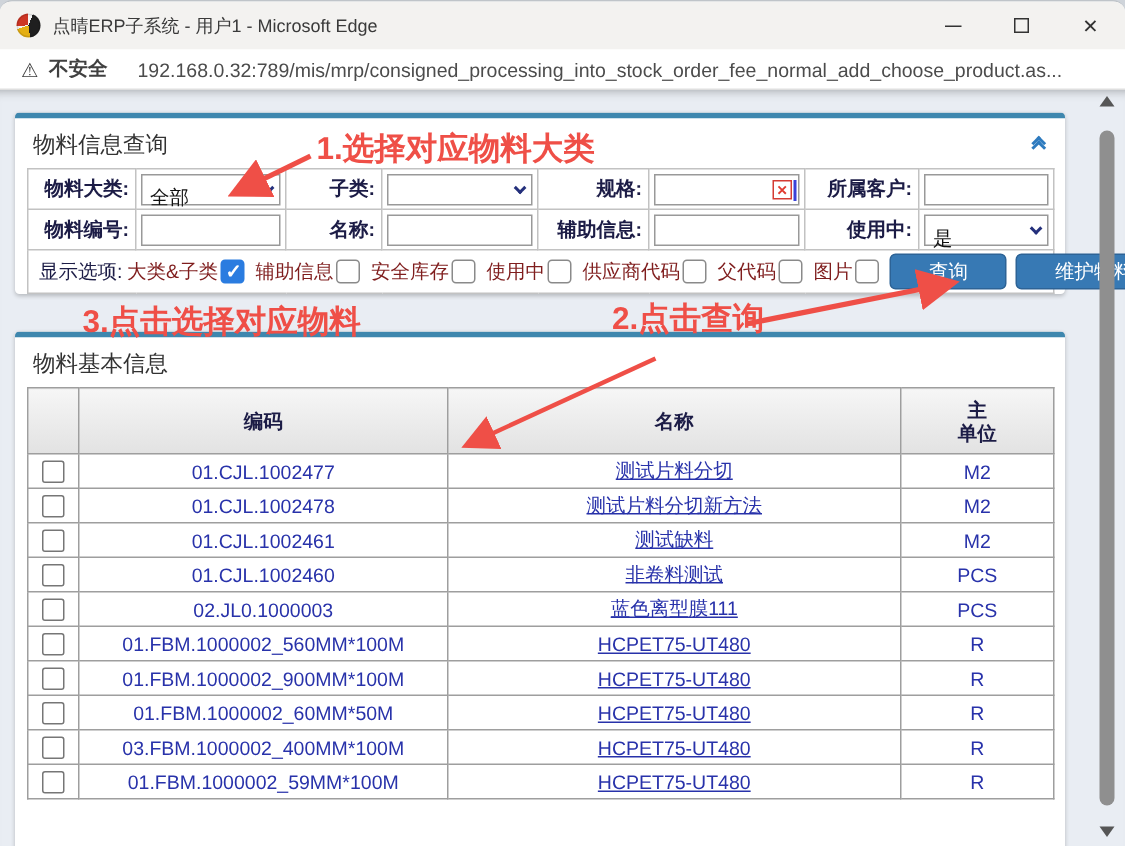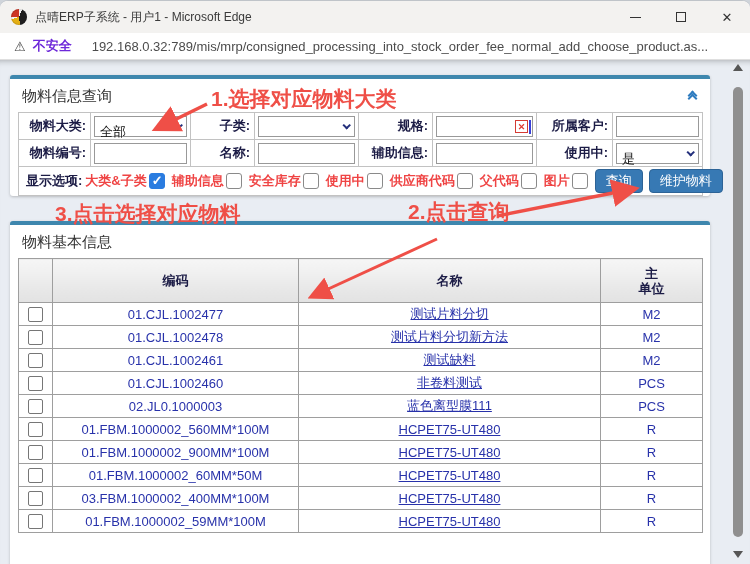--- a/index.html
+++ b/index.html
@@ -20,21 +20,21 @@
   .wtitle { font-size:12px; color:#3a3a3a; white-space:nowrap; }
   .wcontrols { margin-left:auto; display:flex; height:100%; }
   .ctrl { width:46px; display:flex; align-items:center; justify-content:center; color:#333; font-size:13px; }
   .min-glyph { width:11px; height:1px; background:#333; display:block; }
   .max-glyph { width:10px; height:10px; border:1.2px solid #333; display:block; }
 
   
   .addressbar { flex:0 0 27px; background:#fff; border-bottom:1px solid #dfdfdf;
     display:flex; align-items:center; font-size:13px; }
   .warn { margin:0 7px 0 14px; color:#3c3c3c; font-size:13px; }
-  .sec-label { font-weight:700; color:#6d28d9; margin-right:20px; }
+  .sec-label { font-weight:700; color:#404040; margin-right:20px; }
   .url { color:#4c4c4c; white-space:nowrap; }
 
   
   .page { position:relative; flex:1; background:#e9edf3; overflow:hidden;
     box-shadow:inset 0 7px 7px -7px rgba(0,0,0,.35); }
   .panel { margin:0 40px 0 10px; background:#fff; border-top:4px solid #3e87ae;
     border-radius:3px; box-shadow:0 1px 3px rgba(0,0,0,.22); }
   .panel1 { margin-top:15px; }
   .panel2 { margin-top:25px; height:360px; }
   .panel-head { display:flex; align-items:center; padding:8px 14px 6px 12px; }
@@ -57,31 +57,31 @@
   .imgx::before { content:"✕"; position:absolute; left:0; right:0; top:0; text-align:center;
     color:#e03b30; font-size:9px; line-height:12px; font-weight:700; }
   .imgx::after { content:""; position:absolute; right:-4px; top:-1px; width:2px; height:14px; background:#3a41d8; }
   .select { display:flex; align-items:center; width:100%; height:21px; border:1px solid #999;
     background:#fff; padding:0 5px; cursor:default; }
   .sel-val { color:#111;margin-top:12px; }
   .chev-dn { margin-left:auto; width:6px; height:6px; border-right:2px solid #24307c;
     border-bottom:2px solid #24307c; transform:rotate(45deg) translateY(-1px); }
 
   .optrow { display:flex; align-items:center; padding:0 2px 0 4px; }
-  .lbl3 { font-weight:700; color:#1c1c46; margin-right:3px; white-space:nowrap; }
+  .lbl3 { font-weight:400; color:#1c1c46; margin-right:3px; white-space:nowrap; }
   .optlist { display:flex; align-items:center; flex-wrap:nowrap; }
   .opt { display:inline-flex; align-items:center; margin-right:7px; white-space:nowrap; }
-  .opt-label { font-weight:700; color:#ef4444;text-align:center; }
+  .opt-label { font-weight:400; color:#7f1d1d;text-align:center; }
   .cb { width:16px; height:16px; border:1px solid #8a8a8a; border-radius:3px; background:#fff;
     display:inline-block; margin-left:2px; position:relative; }
   .cb.on { background:#2a7ce0; border-color:#2a7ce0; }
   .cb.on::after { content:"✓"; position:absolute; left:2px; top:-1px; color:#fff; font-size:13px; font-weight:700; }
   .btns { margin-left:auto; display:flex; gap:6px; }
   .btn { font-family:inherit; font-size:13px; color:#fff; background:#3779b4; border:1px solid #2d6396;
-    border-radius:4px; padding:3px 10px; line-height:1.25; white-space:nowrap; cursor:pointer; }
+    border-radius:4px; padding:3px 25px; line-height:1.25; white-space:nowrap; cursor:pointer; }
 
   
   table.grid { width:calc(100% - 16px); margin:0 8px; border-collapse:collapse;
     table-layout:fixed; font-size:13px; }
   .grid th { background:linear-gradient(#f6f6f6,#e2e2e2); border:1px solid #9e9e9e;
     color:#1c1c46; font-weight:700; height:44px; line-height:15px; padding:0; }
   .grid td { border:1px solid #9e9e9e; height:23px; text-align:center; color:#2832aa;
     padding:0 2px; overflow:hidden; white-space:nowrap; }
   .grid td.mname { text-decoration:underline; }
   .row-cb { width:15px; height:15px; border:1px solid #767676; border-radius:2px;

